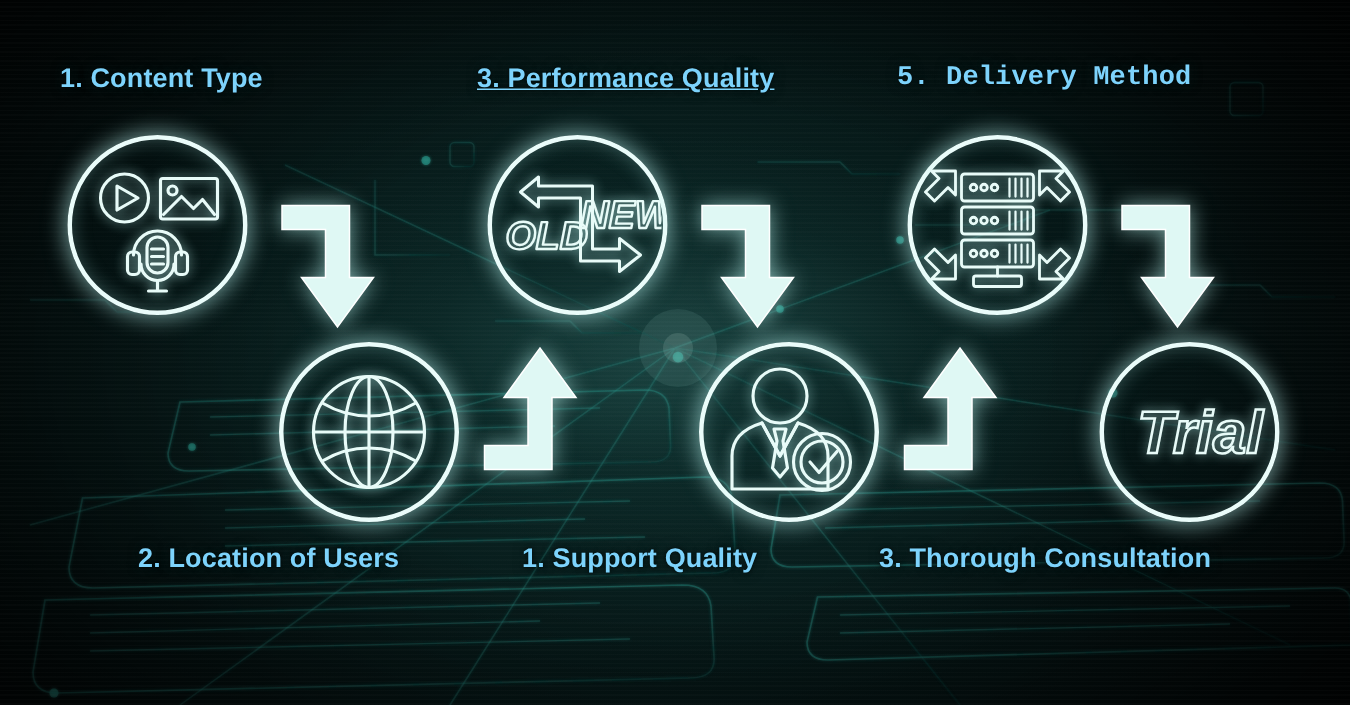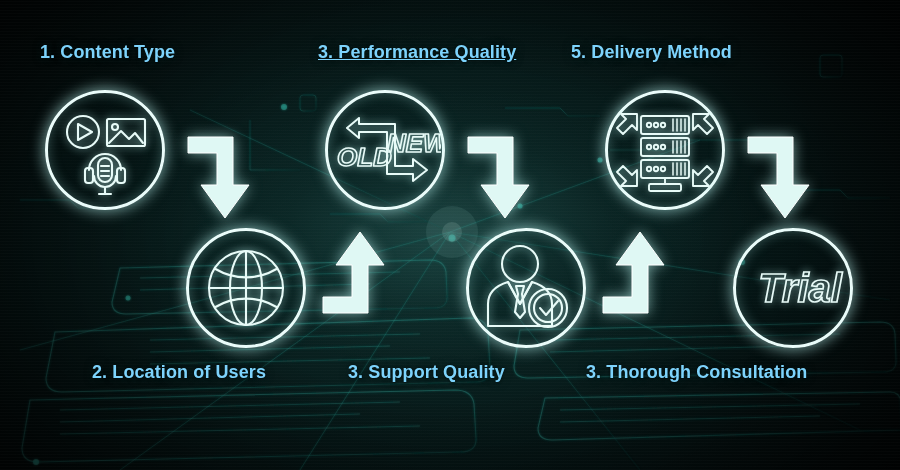--- a/index.html
+++ b/index.html
@@ -251,25 +251,25 @@
         <path d="M 10 84 L 10 62 Q 10 46 30 40 L 42 62 L 54 40 Q 74 46 74 62 L 74 84 Z"></path>
 
         <path d="M 30 40 L 42 62 L 54 40"></path>
         <path d="M 38 44 L 46 44 L 44 52 L 47 70 L 42 76 L 37 70 L 40 52 Z"></path>
 
         <circle cx="70" cy="66" r="19"></circle>
         <circle cx="70" cy="66" r="14"></circle>
         <path d="M 62 66 L 68 73 L 80 59"></path>
       </svg>
     </div>
-    <div class="label" style="left:348px;top:362px;">3. Support Quality</div>
-  </div>
-
-  <div class="node">
-    <div class="label" style="left:571px;top:42px;">5. Delivery Method</div>
+    <div class="label" style="left:348px;top:362px;">1. Support Quality</div>
+  </div>
+
+  <div class="node">
+    <div class="label" style="left:598px;top:42px;font-family:Liberation Mono, monospace;">5. Delivery Method</div>
     <div class="circle" style="left:605px;top:90px;width:120px;height:120px;"></div>
     <div class="icon-wrap" style="left:605px;top:90px;width:120px;height:120px;">
       <svg width="100" height="96" viewBox="0 0 100 96" xmlns="http://www.w3.org/2000/svg" fill="none" stroke="#e8fbf8" stroke-width="1.9" stroke-linejoin="round" stroke-linecap="round">
 
         <rect x="26" y="14" width="48" height="18" rx="2"></rect>
         <rect x="26" y="36" width="48" height="18" rx="2"></rect>
         <rect x="26" y="58" width="48" height="18" rx="2"></rect>
 
         <circle cx="34" cy="23" r="2.2"></circle>
           <circle cx="41" cy="23" r="2.2"></circle>

